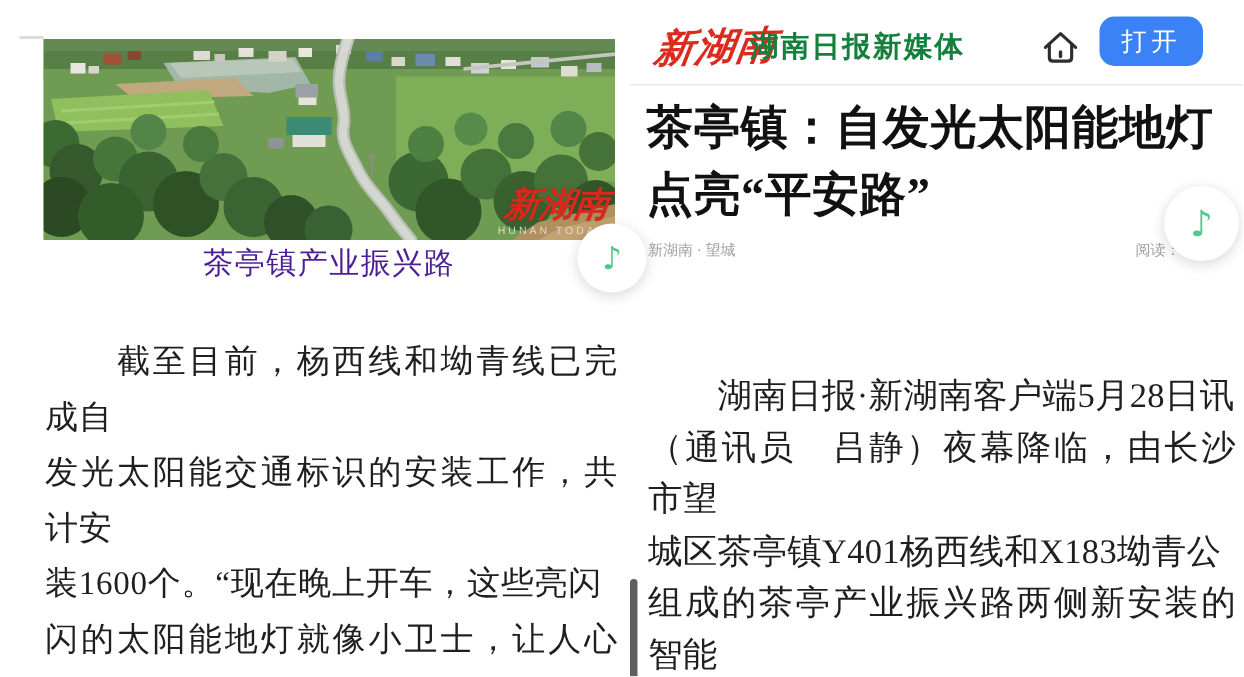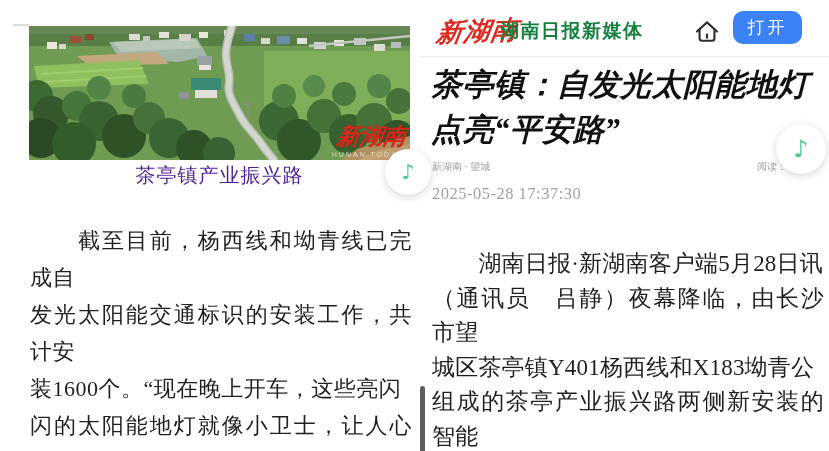--- a/index.html
+++ b/index.html
@@ -24,21 +24,21 @@
   .logo{position:absolute;left:17px;top:14px;color:#dd2a1e;font-size:26px;font-weight:bold;
         font-style:italic;transform:skewX(-10deg) rotate(-2deg);letter-spacing:1px;}
   .brand{position:absolute;left:80px;top:18px;color:#15803d;font-size:19px;font-weight:600;letter-spacing:1.5px;}
   .home-btn{position:absolute;left:273px;top:18px;width:28px;height:28px;background:none;border:none;padding:0;cursor:pointer;}
   .open-btn{position:absolute;left:313px;top:11px;width:69px;height:33px;background:#3b82f6;color:#ffffff;
         border:none;border-radius:10px;font-size:17px;letter-spacing:3px;cursor:pointer;
         font-family:"Liberation Sans",sans-serif;}
   .header-divider{position:absolute;left:420px;top:56px;width:409px;height:1px;background:#e8e8e8;}
 
   .title{position:absolute;left:431px;top:62px;width:382px;margin:0;color:#111111;font-size:31px;
-        font-weight:900;line-height:45px;letter-spacing:.5px;font-style:italic;}
+        font-weight:900;line-height:45px;letter-spacing:.5px;}
   .meta-row{position:absolute;left:432px;top:160px;width:382px;height:20px;color:#9f9f9f;font-size:10px;}
   .meta-source{position:absolute;left:0;top:0;}
   .meta-reads{position:absolute;right:2px;top:0;}
   .timestamp{position:absolute;left:432px;top:184px;color:#9f9f9f;font-size:16.5px;letter-spacing:.5px;}
   .body-right{position:absolute;left:432px;top:247px;width:392px;font-size:23px;line-height:34.5px;letter-spacing:.2px;}
 
   .scroll-thumb{position:absolute;left:420px;top:386px;width:5px;height:65px;background:#5e5e5e;border-radius:3px 3px 0 0;}
 
   
   .music-fab{position:absolute;background:#ffffff;border-radius:50%;
@@ -163,21 +163,20 @@
     <button class="open-btn">打开</button>
   </div>
   <div class="header-divider"></div>
 
   <h1 class="title">茶亭镇：自发光太阳能地灯点亮“平安路”</h1>
 
   <div class="meta-row">
     <span class="meta-source">新湖南 · 望城</span>
     <span class="meta-reads">阅读：56987</span>
   </div>
-  <div class="timestamp">2025-05-28 17:37:30</div>
 
   <div class="body-text body-right">　　湖南日报·新湖南客户端5月28日讯
 （通讯员　吕静）夜幕降临，由长沙市望
 城区茶亭镇Y401杨西线和X183坳青公
 组成的茶亭产业振兴路两侧新安装的智能
 蓄能自发光太阳能交通标识，沿着道路轮
 廓闪烁，为来往车辆照亮安全路径。近</div>
 
   <div class="scroll-thumb"></div>
 

